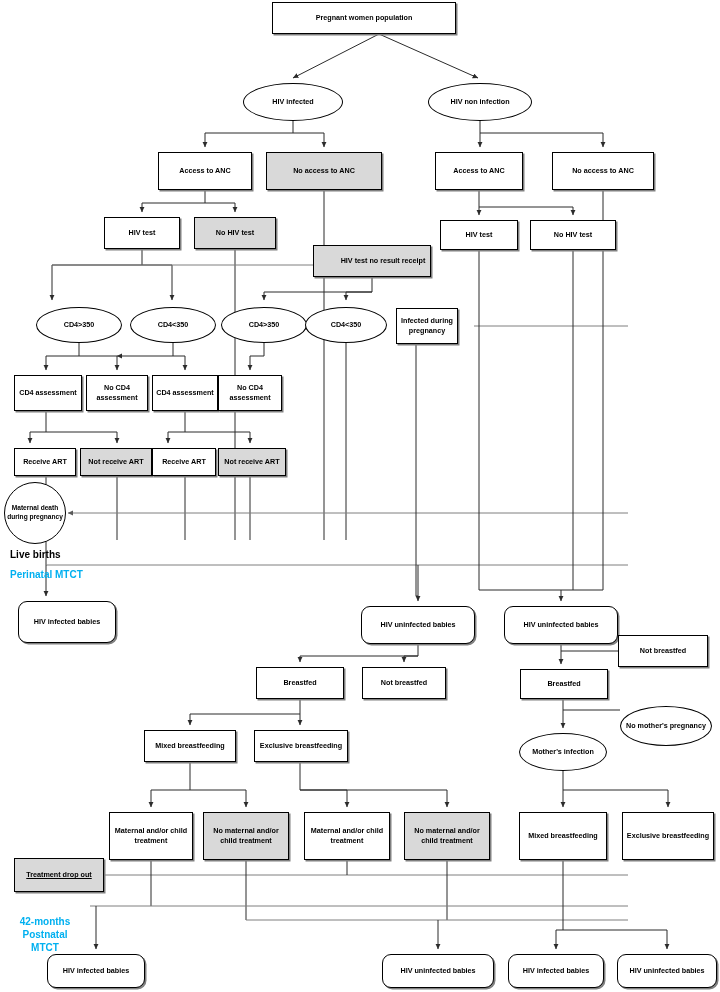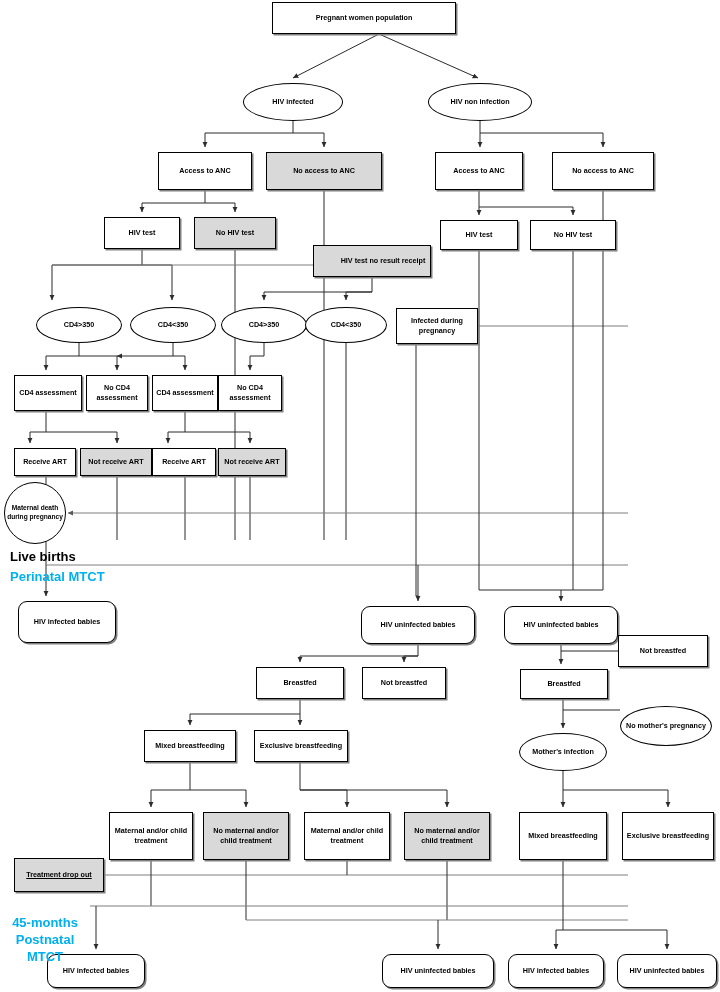--- a/index.html
+++ b/index.html
@@ -55,21 +55,21 @@
     border-radius: 50%;
     box-shadow: none;
   }
   .node.circle {
     border-radius: 50%;
     box-shadow: none;
     font-size: 6.6px;
   }
   .label {
     position: absolute;
-    font-size: 13px;
+    font-size: 10px;
     font-weight: bold;
     color: #000000;
     white-space: nowrap;
     z-index: 3;
     font-family: "Liberation Sans", sans-serif;
   }
   .label.accent {
     color: #00b0f0;
   }
   .label.two-line {
@@ -213,21 +213,21 @@
       <div class="node rect" style="left: 552px; top: 152px; width: 102px; height: 38px;">No access to ANC</div>
       <div class="node rect" style="left: 104px; top: 217px; width: 76px; height: 32px;">HIV test</div>
       <div class="node rect shaded" style="left: 194px; top: 217px; width: 82px; height: 32px;">No HIV test</div>
       <div class="node rect" style="left: 440px; top: 220px; width: 78px; height: 30px;">HIV test</div>
       <div class="node rect" style="left: 530px; top: 220px; width: 86px; height: 30px;">No HIV test</div>
       <div class="node rect shaded" style="left: 313px; top: 245px; width: 118px; height: 32px; padding-left: 24px;">HIV test no result receipt</div>
       <div class="node ellipse" style="left: 36px; top: 307px; width: 86px; height: 36px;">CD4&gt;350</div>
       <div class="node ellipse" style="left: 130px; top: 307px; width: 86px; height: 36px;">CD4&lt;350</div>
       <div class="node ellipse" style="left: 221px; top: 307px; width: 86px; height: 36px;">CD4&gt;350</div>
       <div class="node ellipse" style="left: 305px; top: 307px; width: 82px; height: 36px;">CD4&lt;350</div>
-      <div class="node rect" style="left: 396px; top: 308px; width: 82px; height: 36px;">Infected during pregnancy</div>
+      <div class="node rect" style="left: 396px; top: 308px; width: 62px; height: 36px;">Infected during pregnancy</div>
       <div class="node rect" style="left: 14px; top: 375px; width: 68px; height: 36px;">CD4 assessment</div>
       <div class="node rect" style="left: 86px; top: 375px; width: 62px; height: 36px;">No CD4 assessment</div>
       <div class="node rect" style="left: 152px; top: 375px; width: 66px; height: 36px;">CD4 assessment</div>
       <div class="node rect" style="left: 218px; top: 375px; width: 64px; height: 36px;">No CD4 assessment</div>
       <div class="node rect" style="left: 14px; top: 448px; width: 62px; height: 28px;">Receive ART</div>
       <div class="node rect shaded" style="left: 80px; top: 448px; width: 72px; height: 28px;">Not receive ART</div>
       <div class="node rect" style="left: 152px; top: 448px; width: 64px; height: 28px;">Receive ART</div>
       <div class="node rect shaded" style="left: 218px; top: 448px; width: 68px; height: 28px;">Not receive ART</div>
       <div class="node circle" style="left: 4px; top: 482px; width: 62px; height: 62px;">Maternal death during pregnancy</div>
       <div class="node rounded" style="left: 18px; top: 601px; width: 98px; height: 42px;">HIV  infected babies</div>
@@ -250,15 +250,15 @@
       <div class="node rect shaded" style="left: 14px; top: 858px; width: 90px; height: 34px; text-decoration: underline;">Treatment drop out</div>
       <div class="node rounded" style="left: 47px; top: 954px; width: 98px; height: 34px;">HIV infected  babies</div>
       <div class="node rounded" style="left: 382px; top: 954px; width: 112px; height: 34px;">HIV uninfected  babies</div>
       <div class="node rounded" style="left: 508px; top: 954px; width: 96px; height: 34px;">HIV infected  babies</div>
       <div class="node rounded" style="left: 617px; top: 954px; width: 100px; height: 34px;">HIV uninfected  babies</div>
     </div>
   <div id="labels-layer"></div>
 
   <div class="label" style="left:10px; top:549px;">Live births</div>
   <div class="label accent" style="left:10px; top:569px;">Perinatal MTCT</div>
-  <div class="label accent two-line" style="left:10px; top:915px;">45-months Postnatal MTCT</div>
+  <div class="label accent two-line" style="left:10px; top:915px;">42-months Postnatal MTCT</div>
 
 </div>
 
 </body></html>

